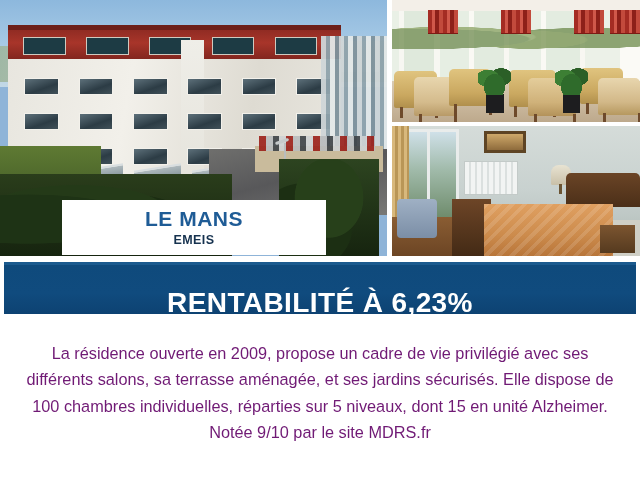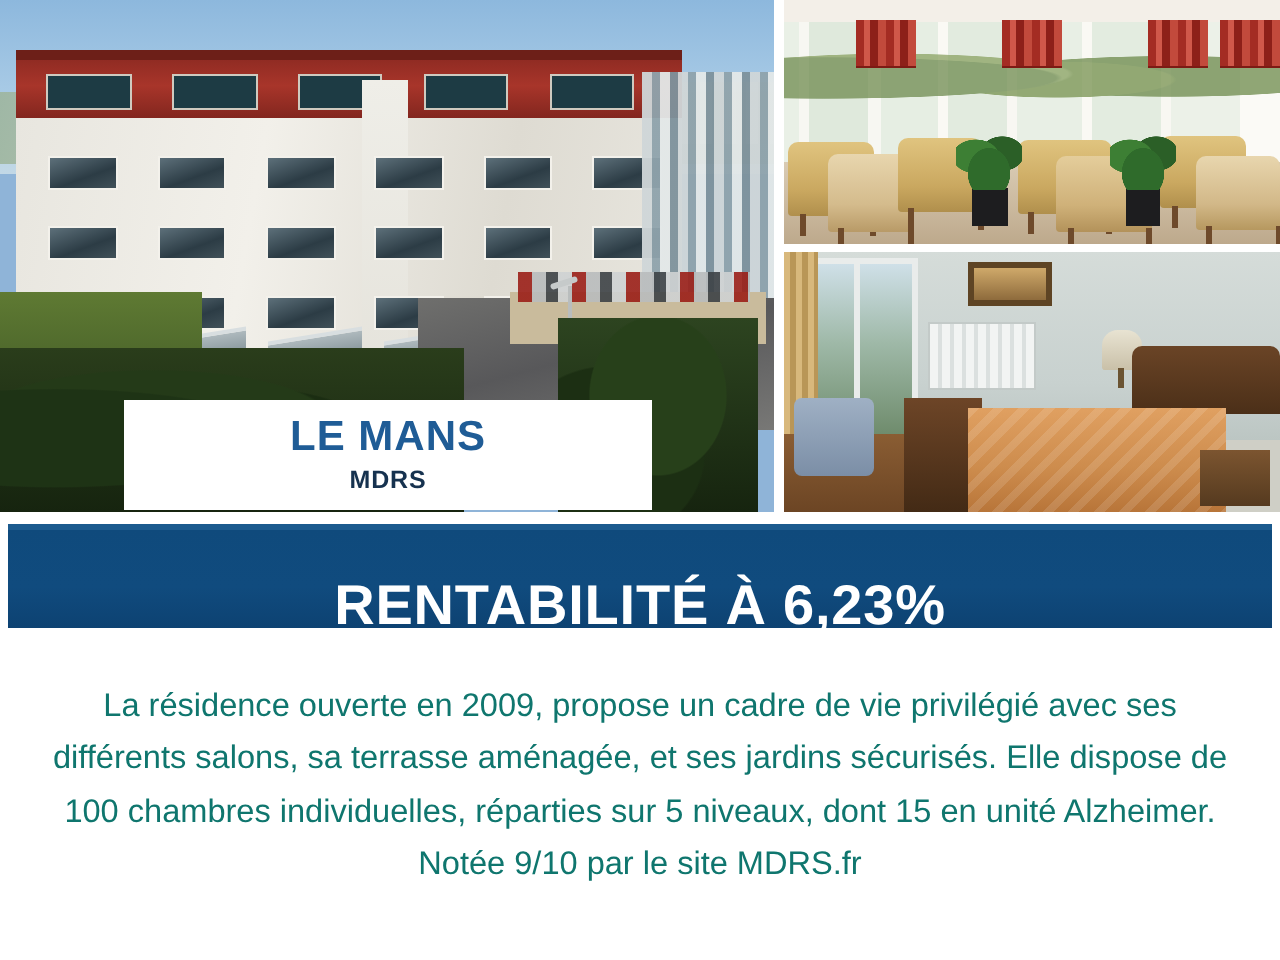--- a/index.html
+++ b/index.html
@@ -302,21 +302,21 @@
   .banner-text {
     color:#ffffff; font-size:28px; font-weight:bold; letter-spacing:.4px;
     text-align:center;
     margin-top:30px;
   }
 
   
   .body-text {
     position:absolute; left:18px; top:340px; width:604px;
     text-align:center;
-    color:#0f766e;
+    color:#701a75;
     font-size:16.3px;
     line-height:1.62;
   }
 </style>
 </head>
 <body>
 
 <div class="page">
 
   <div class="photo-block">
@@ -413,21 +413,21 @@
       <div class="headboard"></div>
       <div class="room-floor"></div>
       <div class="room-chair"></div>
       <div class="bed-foot"></div>
       <div class="bedspread"></div>
       <div class="nightstand"></div>
     </div>
 
     <div class="caption-box">
       <div class="caption-title">LE MANS</div>
-      <div class="caption-sub">MDRS</div>
+      <div class="caption-sub">EMEIS</div>
     </div>
 
   </div>
 
   <div class="banner">
     <div class="banner-text">RENTABILITÉ À 6,23%</div>
   </div>
 
   <p class="body-text">La résidence ouverte en 2009, propose un cadre de vie privilégié avec ses différents salons, sa terrasse aménagée, et ses jardins sécurisés. Elle dispose de 100 chambres individuelles, réparties sur 5 niveaux, dont 15 en unité Alzheimer. Notée 9/10 par le site MDRS.fr</p>
 

